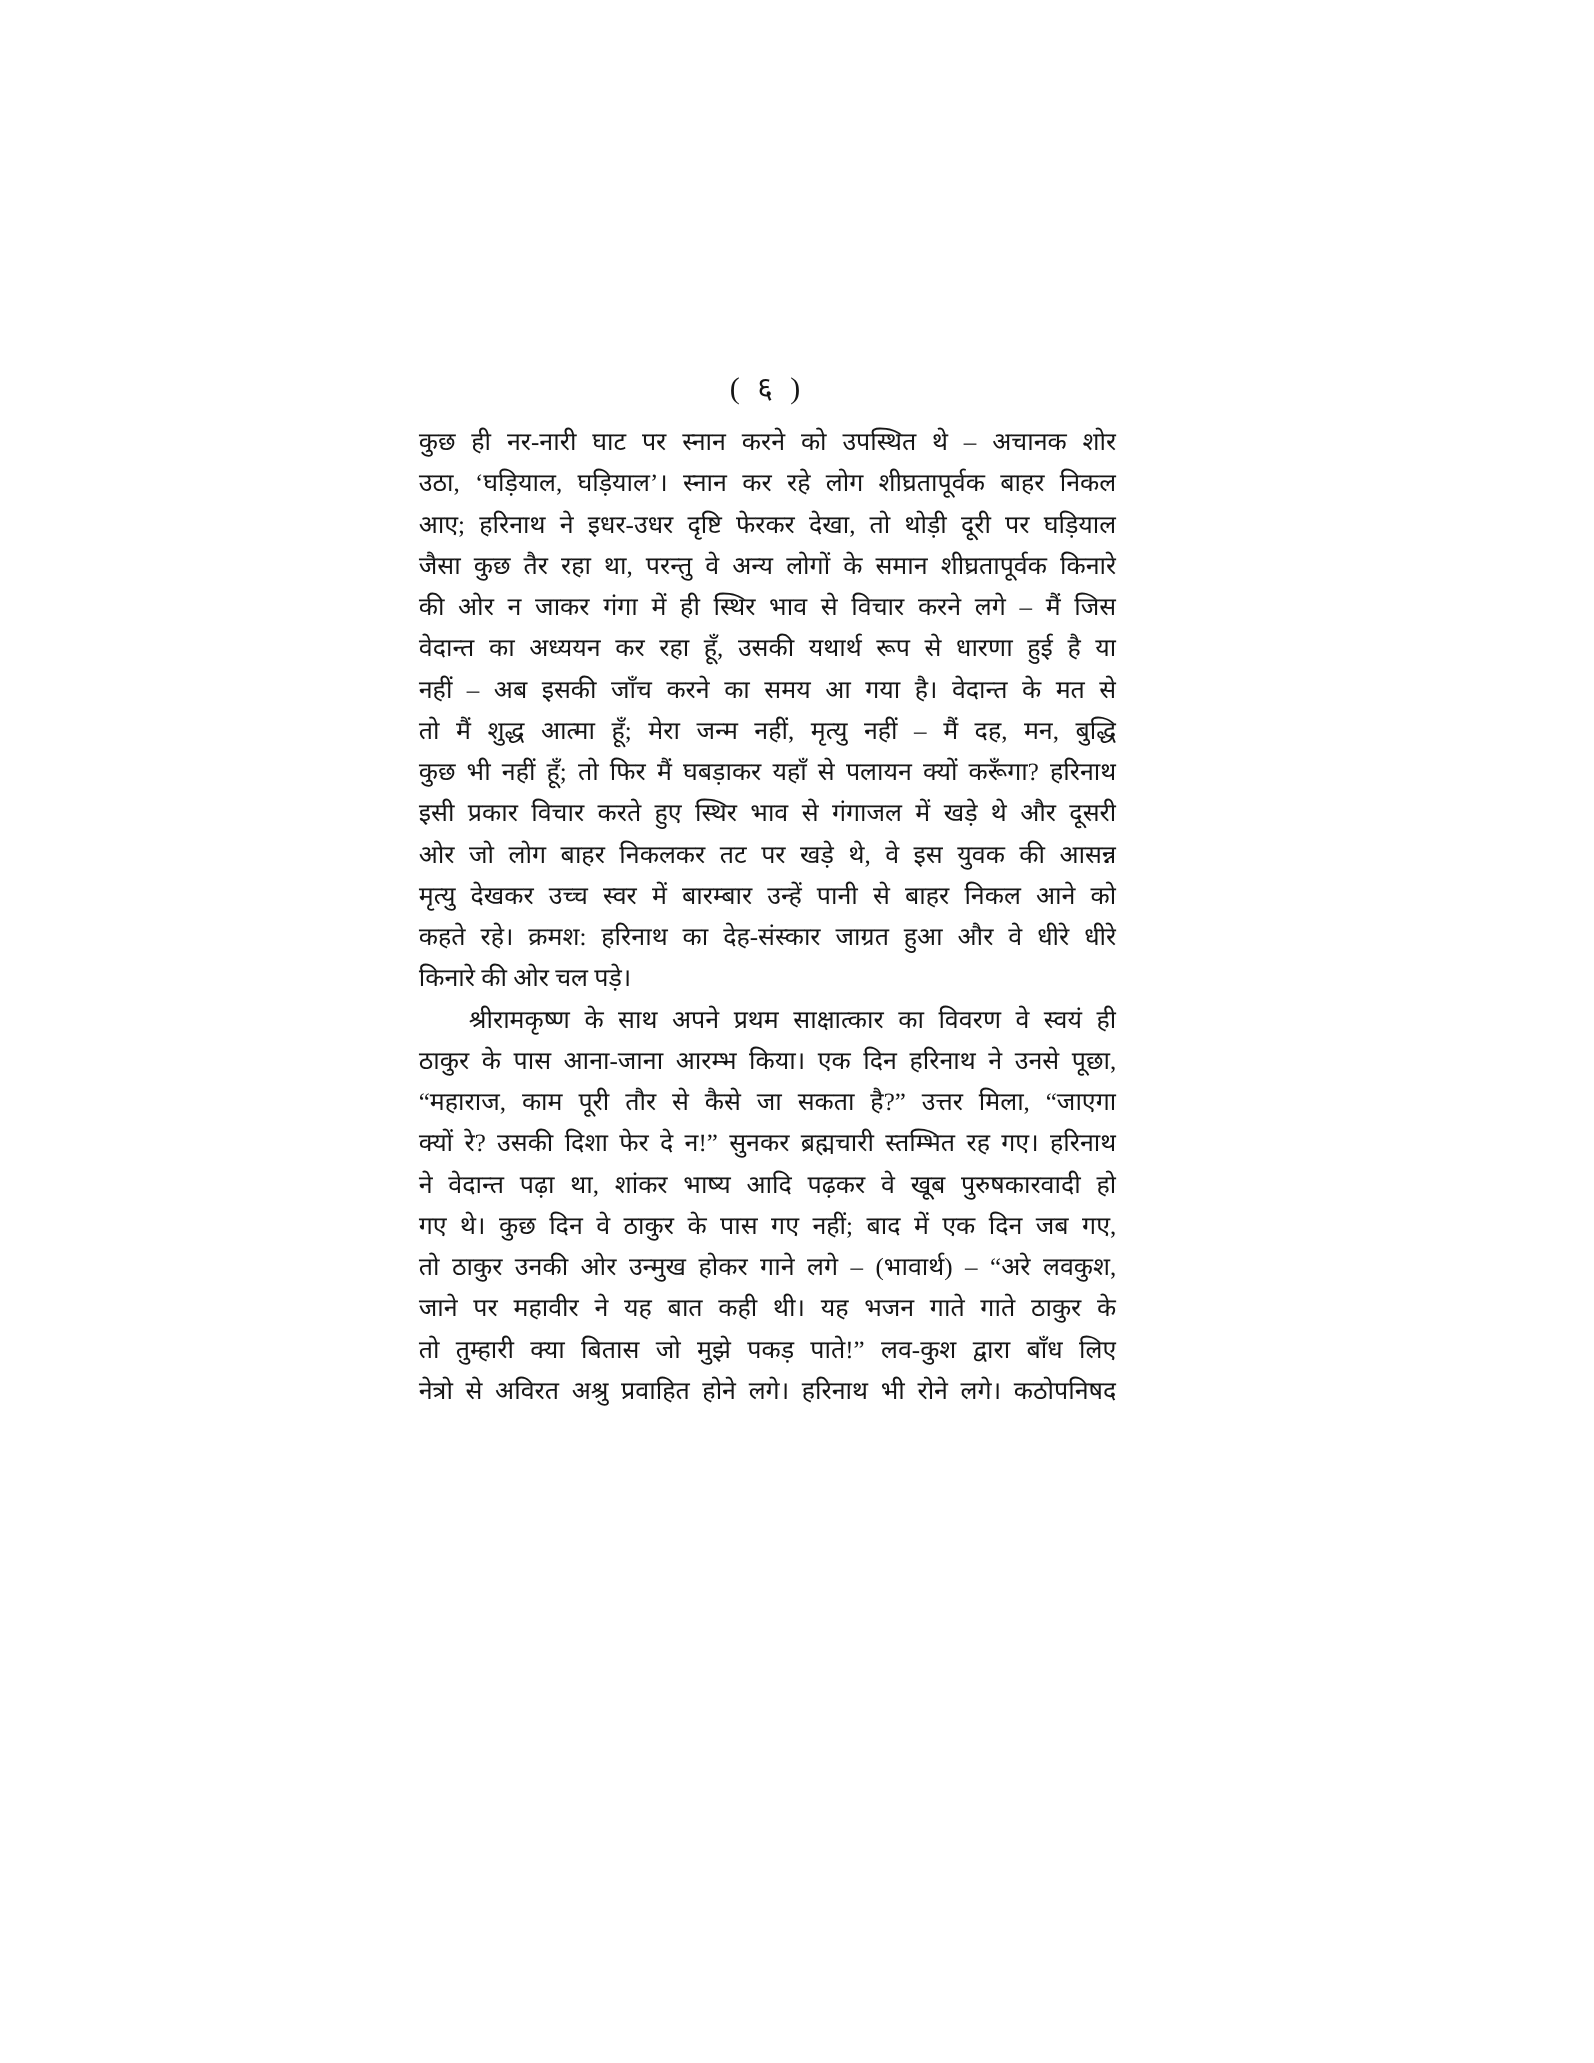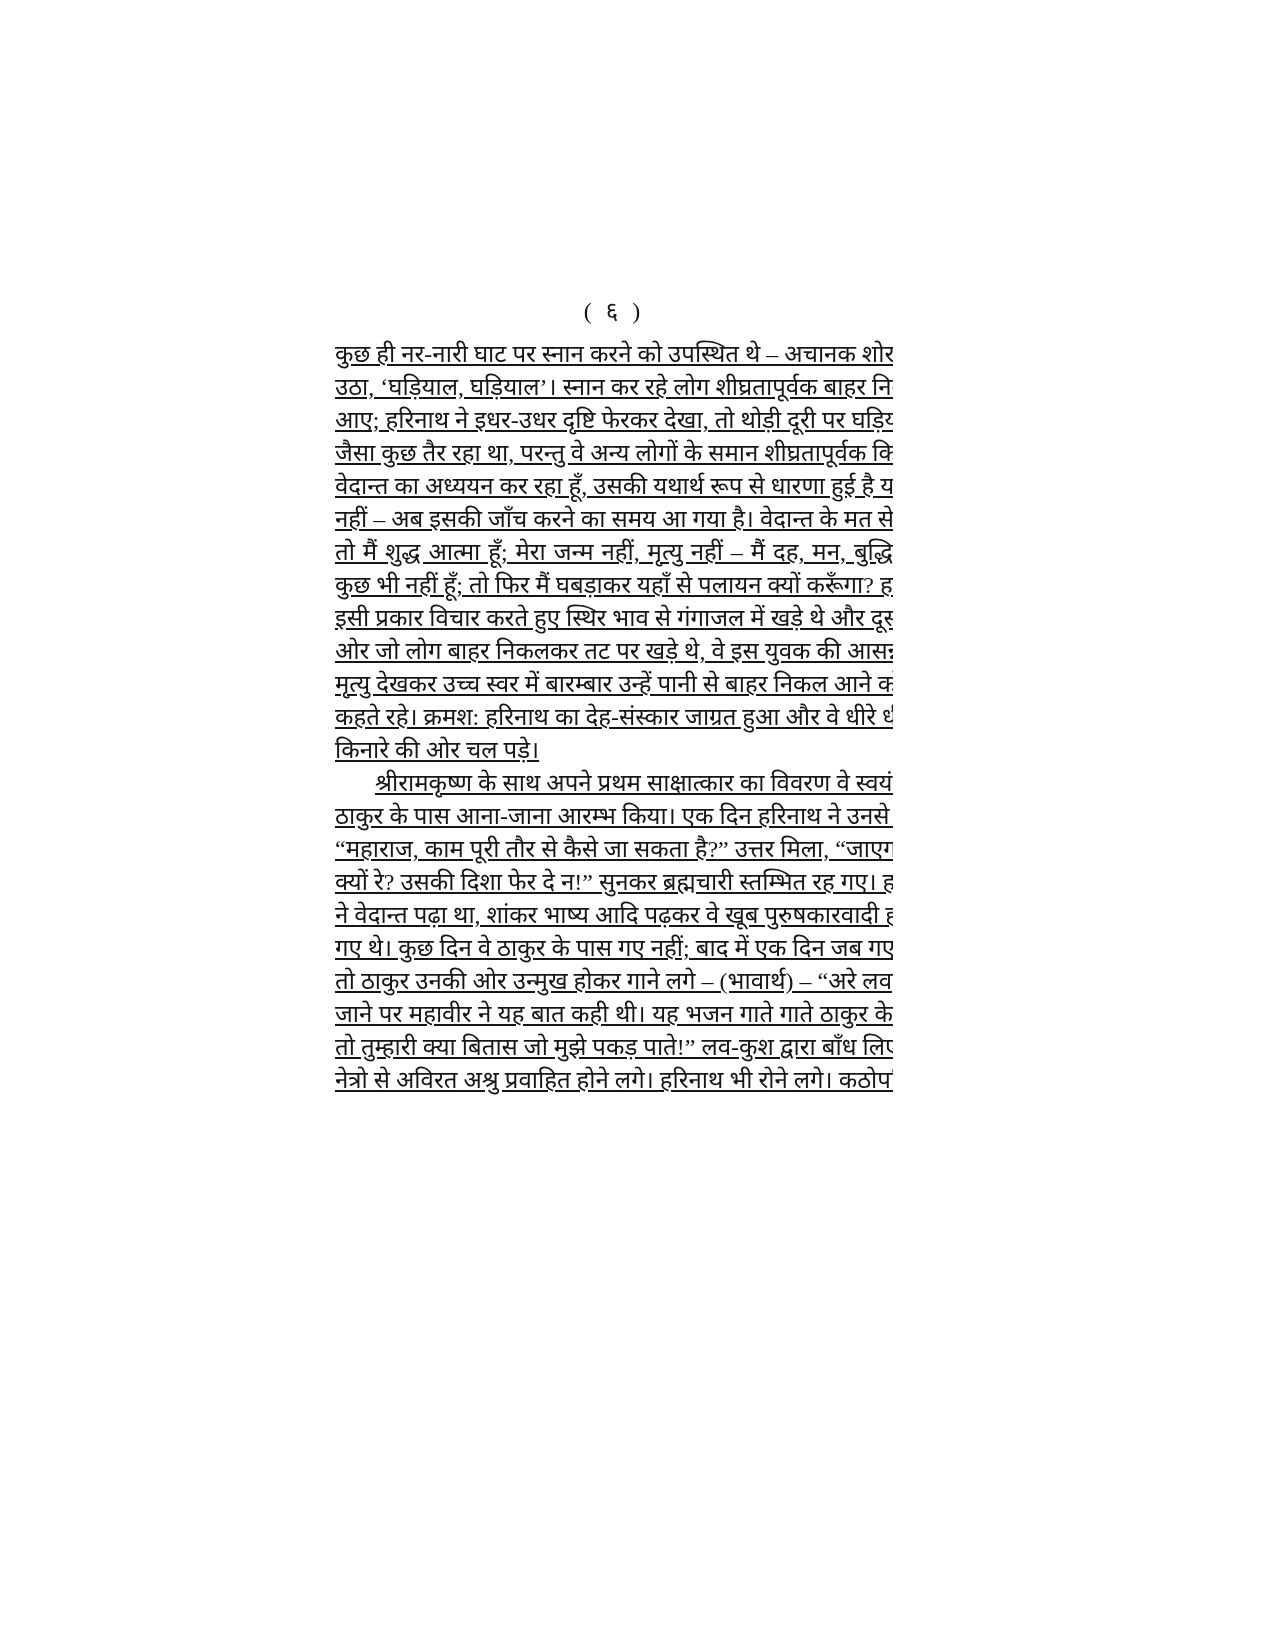--- a/index.html
+++ b/index.html
@@ -33,45 +33,45 @@
   .text-block {
     position: absolute;
     top: 338px;
     left: 335px;
     width: 558px;
     color: #161616;
   }
   .line {
     height: 33px;
     line-height: 33px;
-    font-size: 24px;
+    font-size: 20px;
     text-align: justify;
     text-align-last: justify;
     overflow: hidden;
     white-space: nowrap;
-    text-decoration: underline;
   }
   .line.no-justify {
     text-align-last: left;
     text-align: right;
   }
   .line.indent {
     margin-left: 40px;
   }
 </style>
 </head>
 <body>
 
 <div class="page">
   <div class="page-number">( ६ )</div>
   <div class="text-block">
       <div class="line">कुछ ही नर-नारी घाट पर स्नान करने को उपस्थित थे – अचानक शोर</div>
       <div class="line">उठा, ‘घड़ियाल, घड़ियाल’। स्नान कर रहे लोग शीघ्रतापूर्वक बाहर निकल</div>
       <div class="line">आए; हरिनाथ ने इधर-उधर दृष्टि फेरकर देखा, तो थोड़ी दूरी पर घड़ियाल</div>
       <div class="line">जैसा कुछ तैर रहा था, परन्तु वे अन्य लोगों के समान शीघ्रतापूर्वक किनारे</div>
+      <div class="line">की ओर न जाकर गंगा में ही स्थिर भाव से विचार करने लगे – मैं जिस</div>
       <div class="line">वेदान्त का अध्ययन कर रहा हूँ, उसकी यथार्थ रूप से धारणा हुई है या</div>
       <div class="line">नहीं – अब इसकी जाँच करने का समय आ गया है। वेदान्त के मत से</div>
       <div class="line">तो मैं शुद्ध आत्मा हूँ; मेरा जन्म नहीं, मृत्यु नहीं – मैं दह, मन, बुद्धि</div>
       <div class="line">कुछ भी नहीं हूँ; तो फिर मैं घबड़ाकर यहाँ से पलायन क्यों करूँगा? हरिनाथ</div>
       <div class="line">इसी प्रकार विचार करते हुए स्थिर भाव से गंगाजल में खड़े थे और दूसरी</div>
       <div class="line">ओर जो लोग बाहर निकलकर तट पर खड़े थे, वे इस युवक की आसन्न</div>
       <div class="line">मृत्यु देखकर उच्च स्वर में बारम्बार उन्हें पानी से बाहर निकल आने को</div>
       <div class="line">कहते रहे। क्रमश: हरिनाथ का देह-संस्कार जाग्रत हुआ और वे धीरे धीरे</div>
       <div class="line no-justify">किनारे की ओर चल पड़े।</div>
       <div class="line indent">श्रीरामकृष्ण के साथ अपने प्रथम साक्षात्कार का विवरण वे स्वयं ही</div>

